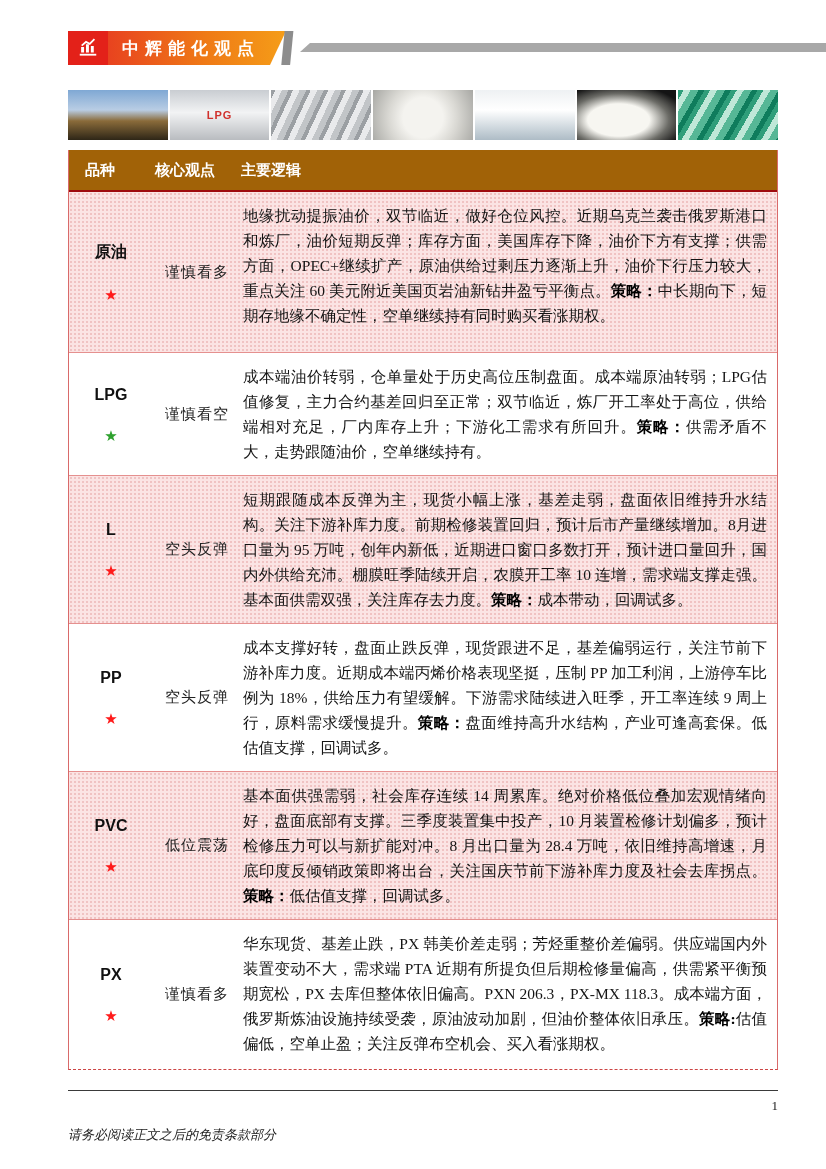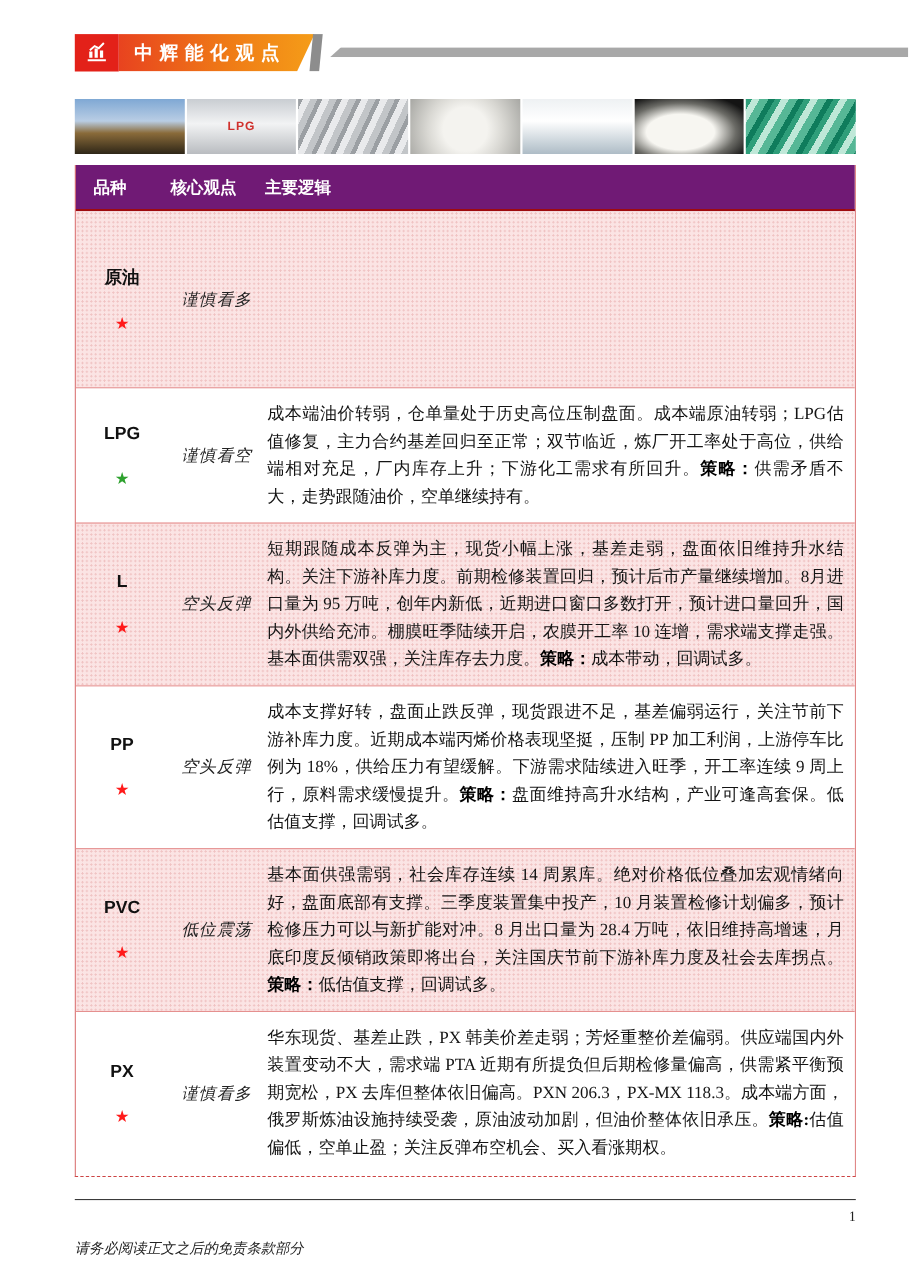--- a/index.html
+++ b/index.html
@@ -27,21 +27,21 @@
   .photo.p3 { background:repeating-linear-gradient(115deg,#9b9fa3 0 4px,#e9eaec 4px 10px,#c2c5c8 10px 16px); }
   .photo.p4 { background:radial-gradient(circle at 50% 55%, #f4f3ef 0 35%, #d9d8d3 60%, #a7a7a3 100%); }
   .photo.p5 { background:linear-gradient(180deg,#eef1f3 0%,#ffffff 40%,#cfd8de 75%,#aebcc6 100%); }
   .photo.p6 { background:radial-gradient(ellipse at 42% 60%, #f7f6f1 0 38%, #6b6b66 62%, #141414 85%); }
   .photo.p7 { background:repeating-linear-gradient(120deg,#2f9e7a 0 5px,#bfe8d8 5px 11px,#56b796 11px 18px,#0f7c5c 18px 23px); }
 
   
   .table { position:absolute; top:150px; left:68px; width:710px;
            border-left:1px solid #d96a6a; border-right:1px solid #d96a6a;
            border-bottom:1px dashed #cc4444; }
-  .thead { display:grid; grid-template-columns:84px 88px 1fr; background:#701a75;
+  .thead { display:grid; grid-template-columns:84px 88px 1fr; background:#a16207;
            border-bottom:2px solid #9e0b0f; height:42px; align-items:center;
            color:#fff; font-weight:bold; font-size:15px; }
   .thead .h1 { padding-left:16px; }
   .thead .h2 { padding-left:2px; }
   .thead .h3 { text-align:left; }
 
   .row { display:grid; grid-template-columns:84px 88px 1fr; border-top:1px solid #e5908f; background:#fff; }
   .row.pink { background-color:#fbe4e4;
               background-image:radial-gradient(#f0c3c3 0.8px, transparent 0.9px);
               background-size:4px 4px; }
@@ -49,21 +49,21 @@
   .row.r2 { min-height:118px; }
   .row.r3 { min-height:134px; }
   .row.r4 { min-height:142px; }
   .row.r5 { min-height:144px; }
   .row.r6 { min-height:150px; }
 
   .cell.variety { display:flex; flex-direction:column; align-items:center; justify-content:center; gap:24px; }
   .vname { font-weight:bold; font-size:16px; color:#111; font-family:"Liberation Sans",sans-serif; }
   .star  { font-size:15px; line-height:1; }
   .cell.view { display:flex; align-items:center; justify-content:center; font-size:15px; color:#222;
-               font-family:"Liberation Serif",serif; letter-spacing:1px;font-style:italic; }
+               font-family:"Liberation Serif",serif; letter-spacing:1px; }
   .cell.logic { font-family:"Liberation Serif",serif; font-size:15.5px; line-height:25px; color:#141414;
                 text-align:justify; padding:11px 10px 11px 2px; }
   .cell.logic .strat { font-weight:bold; color:#000; }
 
   
   .footer { position:absolute; top:1090px; left:68px; width:710px;
             border-top:1px solid #3a3a3a; padding-top:7px;
             display:flex; justify-content:space-between; align-items:flex-start; }
   .disclaimer { font-family:"Liberation Serif",serif; font-style:italic; font-size:13px; color:#222;margin-top:28px; }
   .pagenum { font-family:"Liberation Serif",serif; font-size:13px; color:#222; }
@@ -106,20 +106,21 @@
       <div class="h2">核心观点</div>
       <div class="h3">主要逻辑</div>
     </div>
 
     <div class="row pink r1">
       <div class="cell variety">
         <div class="vname">原油</div>
         <div class="star" style="color: rgb(255, 26, 26);">★</div>
       </div>
       <div class="cell view">谨慎看多</div>
+      <div class="cell logic"><span>地缘扰动提振油价，双节临近，做好仓位风控。近期乌克兰袭击俄罗斯港口和炼厂，油价短期反弹；库存方面，美国库存下降，油价下方有支撑；供需方面，OPEC+继续扩产，原油供给过剩压力逐渐上升，油价下行压力较大，重点关注 60 美元附近美国页岩油新钻井盈亏平衡点。</span><span class="strat">策略：</span><span>中长期向下，短期存地缘不确定性，空单继续持有同时购买看涨期权。</span></div>
     </div>
 
     <div class="row r2">
       <div class="cell variety">
         <div class="vname">LPG</div>
         <div class="star" style="color: rgb(46, 161, 46);">★</div>
       </div>
       <div class="cell view">谨慎看空</div>
       <div class="cell logic"><span>成本端油价转弱，仓单量处于历史高位压制盘面。成本端原油转弱；LPG估值修复，主力合约基差回归至正常；双节临近，炼厂开工率处于高位，供给端相对充足，厂内库存上升；下游化工需求有所回升。</span><span class="strat">策略：</span><span>供需矛盾不大，走势跟随油价，空单继续持有。</span></div>
     </div>

